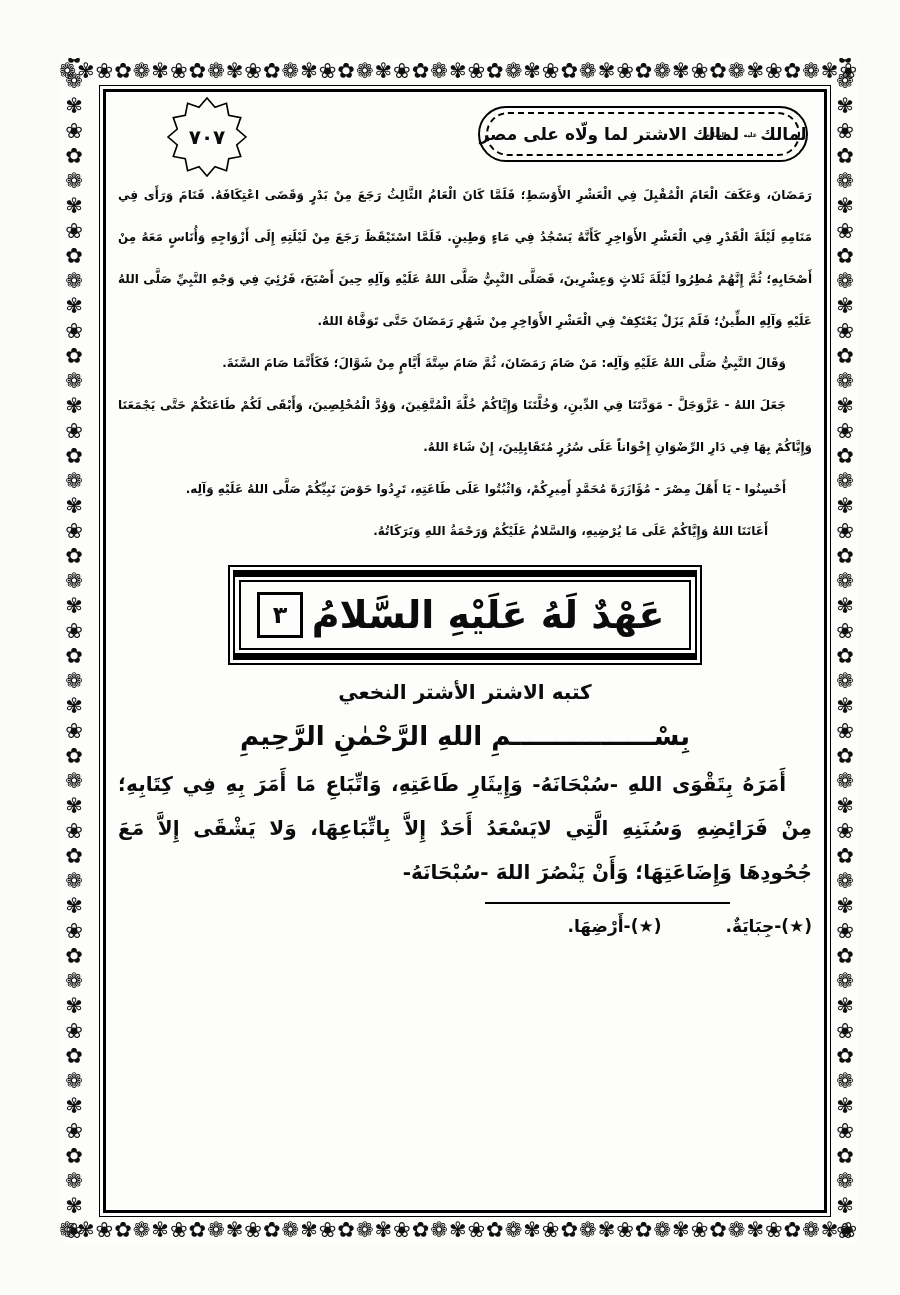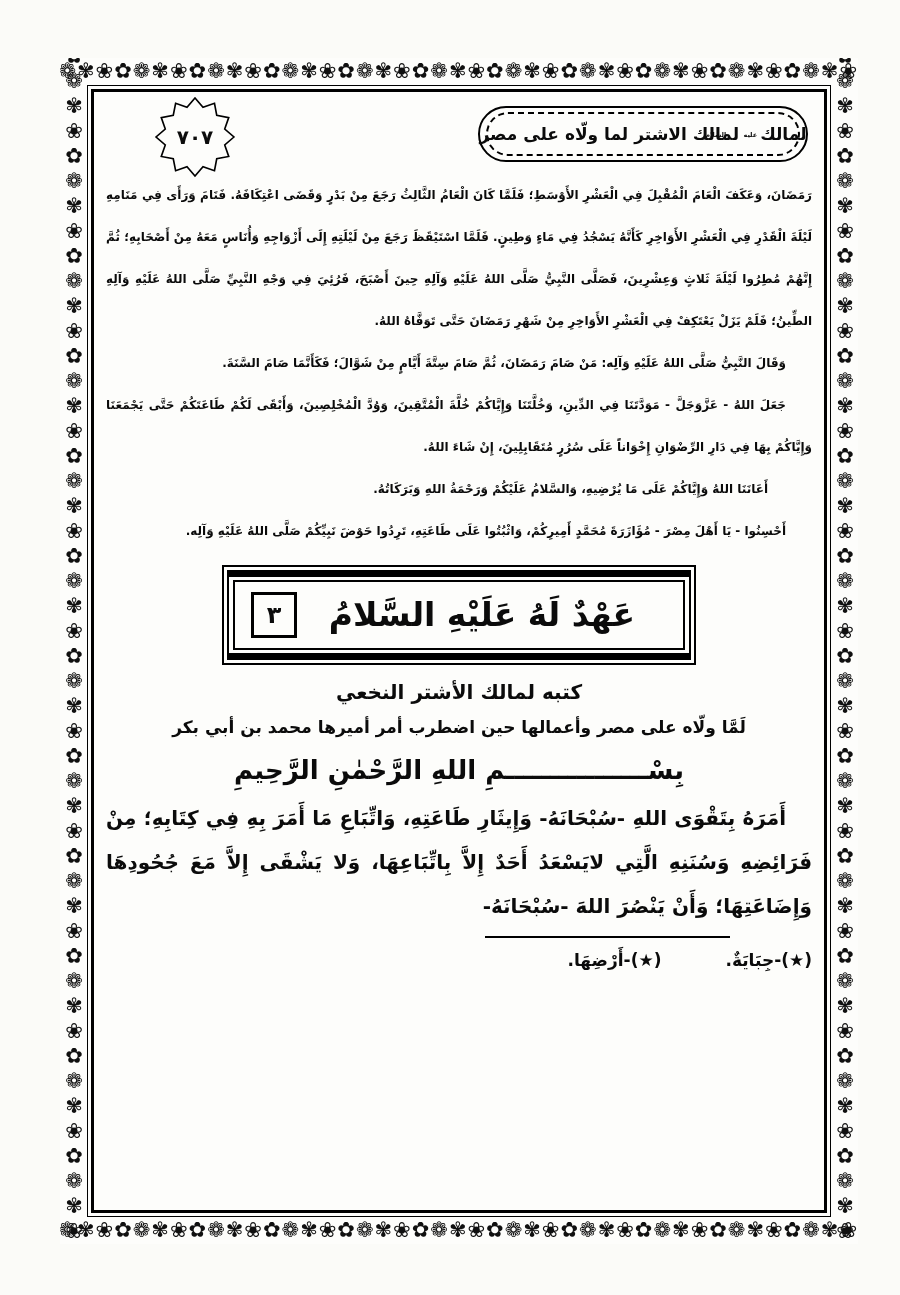--- a/index.html
+++ b/index.html
@@ -18,21 +18,21 @@
   }
   .floral {
     position:absolute; overflow:hidden; color:#101010;
     font-size:21px; line-height:26px; letter-spacing:1px;
     white-space:nowrap; user-select:none;
   }
   .floral.top    { left:0; right:0; top:0;    height:27px; }
   .floral.bottom { left:0; right:0; bottom:0; height:27px; }
   .floral.left   { top:0; bottom:0; left:0;   width:27px; writing-mode:vertical-rl; text-orientation:upright; }
   .floral.right  { top:0; bottom:0; right:0;  width:27px; writing-mode:vertical-rl; text-orientation:upright; }
-  .frame  { position:absolute; inset:27px; border:1px solid #000; }
+  .frame  { position:absolute; inset:27px; border:1px solid #000;margin-left:12px; }
   .frame2 { position:absolute; inset:3px;  border:3px solid #000; }
   .content {
     position:absolute; inset:8px 12px;
     direction:rtl; text-align:justify;
     font-weight:700;
   }
   
   .header-row { position:relative; height:74px; }
   .badge-wrap { position:absolute; left:48px; top:-4px; width:82px; height:82px; }
   .badge-wrap svg { position:absolute; inset:0; }
@@ -59,21 +59,21 @@
   .para.indent2 { text-indent:44px; }
   .para.big { font-size:20px; line-height:44px; }
   
   .ahd-box { width:474px; margin:13px auto 9px auto; border:2px solid #000; padding:3px; }
   .ahd-band { border:2px solid #000; border-top-width:7px; border-bottom-width:7px; padding:3px 4px; }
   .ahd-inner {
     border:2px solid #000; height:70px;
     display:flex; flex-direction:row; align-items:center; padding:0 16px;
   }
   .ahd-title {
-    flex:1; text-align:center; font-size:33px; font-weight:700;
+    flex:1; text-align:center; font-size:38px; font-weight:700;
     letter-spacing:1px; line-height:66px;
   }
   .ahd-num {
     width:46px; height:46px; border:3px solid #000; flex:0 0 auto;
     display:flex; align-items:center; justify-content:center;
     font-size:24px; font-weight:700;
   }
   .byline   { text-align:center; font-size:20px; line-height:36px; margin-top:4px; }
   .occasion { text-align:center; font-size:17px; line-height:34px; }
   .basmala  { text-align:center; font-size:26px; line-height:52px; font-weight:700; }
@@ -108,34 +108,33 @@
               <span>لمالك</span>
                 <span class="honorific">عليه السلام</span>
                 <span>لمالك الاشتر لما ولّاه على مصر</span>
             </div>
           </div>
         </div>
 
         <p class="para">رَمَضَانَ، وَعَكَفَ الْعَامَ الْمُقْبِلَ فِي الْعَشْرِ الأَوْسَطِ؛ فَلَمَّا كَانَ الْعَامُ الثَّالِثُ رَجَعَ مِنْ بَدْرٍ وَقَضَى اعْتِكَافَهُ. فَنَامَ وَرَأَى فِي مَنَامِهِ لَيْلَةَ الْقَدْرِ فِي الْعَشْرِ الأَوَاخِرِ كَأَنَّهُ يَسْجُدُ فِي مَاءٍ وَطِينٍ. فَلَمَّا اسْتَيْقَظَ رَجَعَ مِنْ لَيْلَتِهِ إِلَى أَزْوَاجِهِ وَأُنَاسٍ مَعَهُ مِنْ أَصْحَابِهِ؛ ثُمَّ إِنَّهُمْ مُطِرُوا لَيْلَةَ ثَلاثٍ وَعِشْرِينَ، فَصَلَّى النَّبِيُّ صَلَّى اللهُ عَلَيْهِ وَآلِهِ حِينَ أَصْبَحَ، فَرُئِيَ فِي وَجْهِ النَّبِيِّ صَلَّى اللهُ عَلَيْهِ وَآلِهِ الطِّينُ؛ فَلَمْ يَزَلْ يَعْتَكِفْ فِي الْعَشْرِ الأَوَاخِرِ مِنْ شَهْرِ رَمَضَانَ حَتَّى تَوَفَّاهُ اللهُ.</p>
         <p class="para indent">وَقَالَ النَّبِيُّ صَلَّى اللهُ عَلَيْهِ وَآلِه: مَنْ صَامَ رَمَضَانَ، ثُمَّ صَامَ سِتَّةَ أَيَّامٍ مِنْ شَوَّالَ؛ فَكَأَنَّمَا صَامَ السَّنَةَ.</p>
         <p class="para indent">جَعَلَ اللهُ - عَزَّوَجَلَّ - مَوَدَّتَنَا فِي الدِّينِ، وَخُلَّتَنَا وَإِيَّاكُمْ خُلَّةَ الْمُتَّقِينَ، وَوُدَّ الْمُخْلِصِينَ، وَأَبْقَى لَكُمْ طَاعَتَكُمْ حَتَّى يَجْمَعَنَا وَإِيَّاكُمْ بِهَا فِي دَارِ الرِّضْوَانِ إِخْوَاناً عَلَى سُرُرٍ مُتَقَابِلِينَ، إِنْ شَاءَ اللهُ.</p>
+        <p class="para indent">أَحْسِنُوا - يَا أَهْلَ مِصْرَ - مُؤَازَرَةَ مُحَمَّدٍ أَمِيرِكُمْ، وَاثْبُتُوا عَلَى طَاعَتِهِ، تَرِدُوا حَوْضَ نَبِيِّكُمْ صَلَّى اللهُ عَلَيْهِ وَآلِه.</p>
         <p class="para indent2">أَعَانَنَا اللهُ وَإِيَّاكُمْ عَلَى مَا يُرْضِيهِ، وَالسَّلامُ عَلَيْكُمْ وَرَحْمَةُ اللهِ وَبَرَكَاتُهُ.</p>
-        <p class="para indent">أَحْسِنُوا - يَا أَهْلَ مِصْرَ - مُؤَازَرَةَ مُحَمَّدٍ أَمِيرِكُمْ، وَاثْبُتُوا عَلَى طَاعَتِهِ، تَرِدُوا حَوْضَ نَبِيِّكُمْ صَلَّى اللهُ عَلَيْهِ وَآلِه.</p>
 
         <div class="ahd-box">
           <div class="ahd-band">
             <div class="ahd-inner">
               <div class="ahd-title">عَهْدٌ لَهُ عَلَيْهِ السَّلامُ</div>
               <div class="ahd-num">٣</div>
             </div>
           </div>
         </div>
 
-        <div class="byline">كتبه لمالك الأشتر النخعي</div>
-        <div class="occasion">لَمَّا ولّاه على مصر وأعمالها حين اضطرب أمر أميرها محمد بن أبي بكر</div>
+        <div class="byline">كتبه الاشتر الأشتر النخعي</div>
         <div class="basmala">بِسْــــــــــــــــمِ اللهِ الرَّحْمٰنِ الرَّحِيمِ</div>
 
         <p class="para big indent">أَمَرَهُ بِتَقْوَى اللهِ -سُبْحَانَهُ- وَإِيثَارِ طَاعَتِهِ، وَاتِّبَاعِ مَا أَمَرَ بِهِ فِي كِتَابِهِ؛ مِنْ فَرَائِضِهِ وَسُنَنِهِ الَّتِي لايَسْعَدُ أَحَدٌ إِلاَّ بِاتِّبَاعِهَا، وَلا يَشْقَى إِلاَّ مَعَ جُحُودِهَا وَإِضَاعَتِهَا؛ وَأَنْ يَنْصُرَ اللهَ -سُبْحَانَهُ-</p>
 
         <div class="fn-sep"></div>
         <div class="fn-line1">
           <span>(★)-جِبَايَةٌ.</span><span class="fn-gap"></span><span>(★)-أَرْضِهَا.</span>
         </div>
 
       </div>

